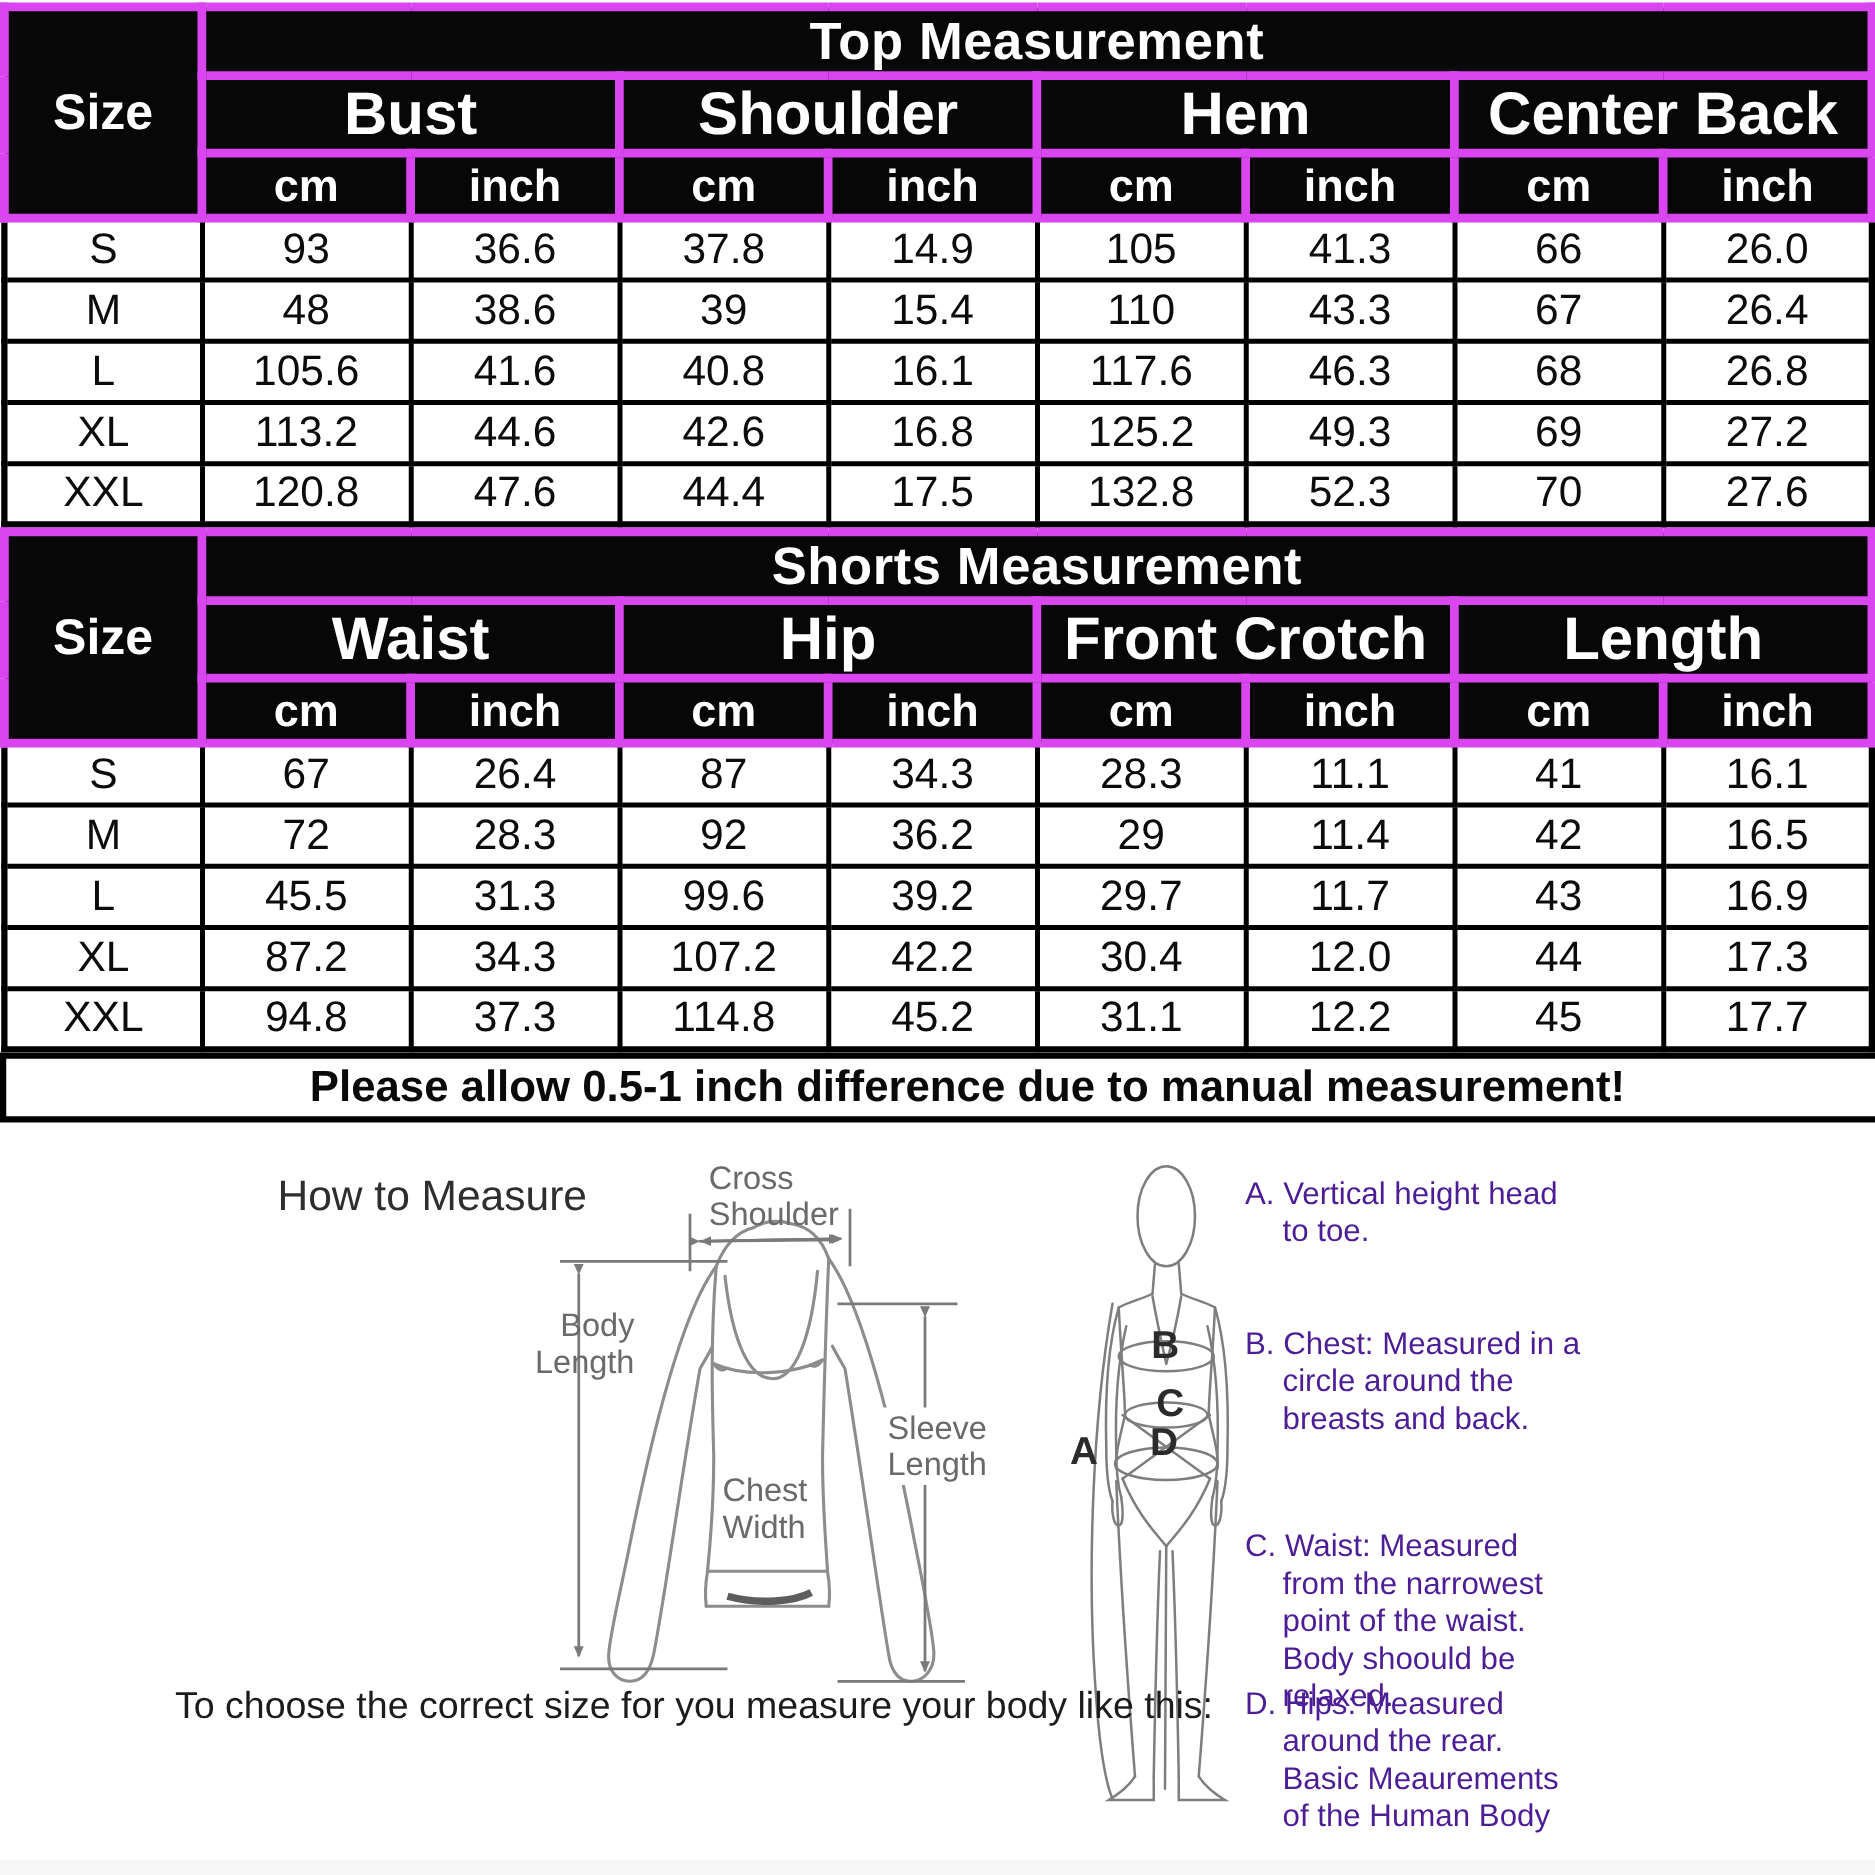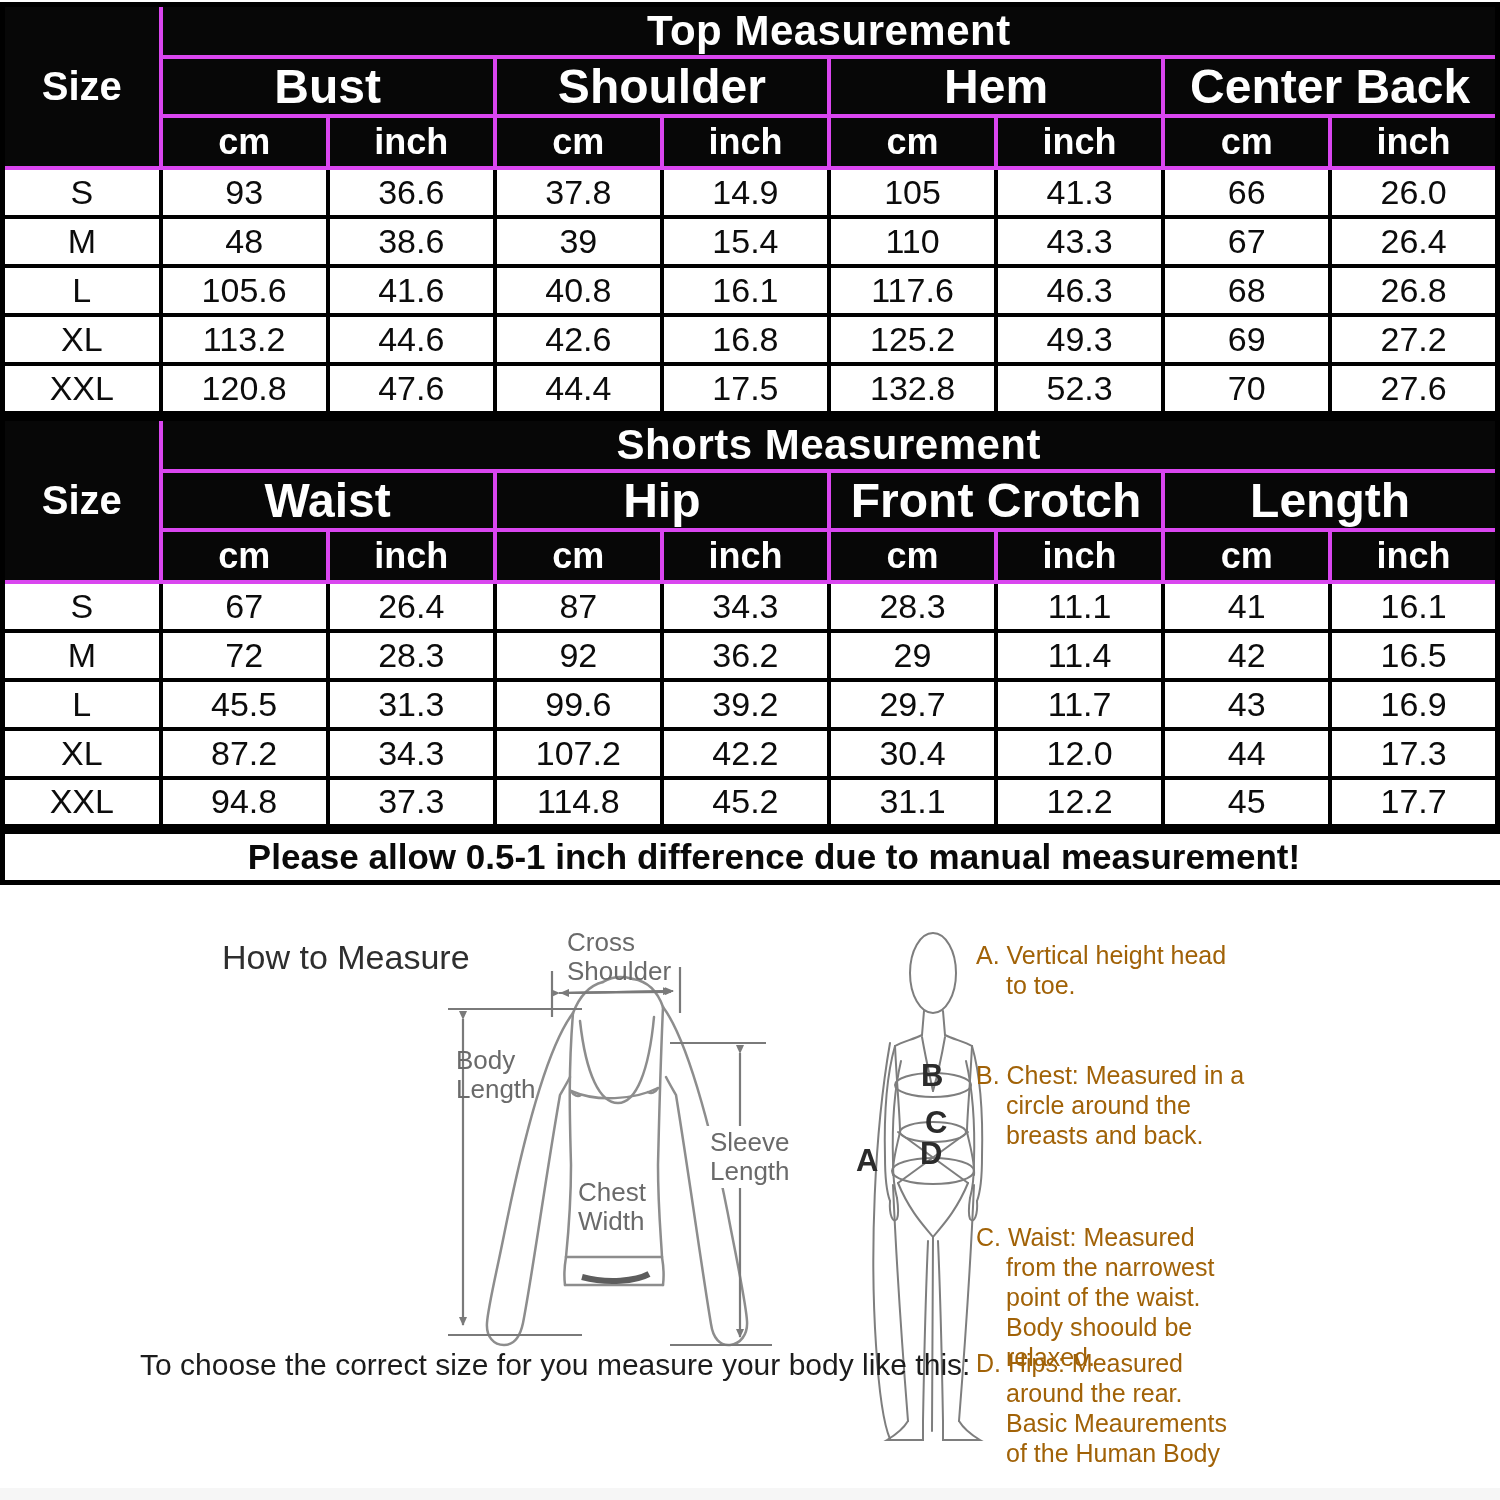--- a/index.html
+++ b/index.html
@@ -3,37 +3,37 @@
 <meta charset="utf-8">
 <style>
   html,body{margin:0;padding:0;background:#fff;}
   .canvas{position:relative;width:1500px;height:1500px;background:#ffffff;overflow:hidden;
           font-family:"Liberation Sans", sans-serif;color:#0a0a0a;}
   
   .block{position:absolute;top:2px;left:0;width:1500px;}
   table.size-table{border-collapse:collapse;table-layout:fixed;width:1500px;border:5px solid #000;}
   col.c-size{width:158px;}
   col.c-data{width:167px;}
-  .size-table th{background:#070707;color:#fff;border:4px solid #d946ef;padding:0;
+  .size-table th{background:#070707;color:#fff;border:7px solid #d946ef;padding:0;
                  font-weight:700;text-align:center;vertical-align:middle;}
   .size-table td{background:#fff;color:#0c0c0c;border:4px solid #000;padding:0;
                  font-weight:500;text-align:center;vertical-align:middle;font-size:34px;}
   tr.title-row{height:50px;} tr.group-row{height:52px;} tr.unit-row{height:52px;} tr.data-row{height:49px;}
   th.tbl-title{font-size:42px;letter-spacing:0.5px;}
   th.size-head{font-size:40px;}
   th.group-head{font-size:48px;}
   th.unit-head{font-size:36px;}
   .note-row{width:1490px;border:5px solid #000;background:#fff;height:46px;
             display:flex;align-items:center;justify-content:center;
             font-size:35px;font-weight:700;color:#0a0a0a;padding-left:24px;}
   
   .htm-title{position:absolute;left:222px;top:938px;font-size:34px;font-weight:400;color:#2e2e2e;}
   .diagram-label{position:absolute;font-size:26px;line-height:29px;color:#6a6a6a;white-space:pre-line;}
   .figure-letter{position:absolute;font-size:31px;font-weight:700;color:#2b2b2b;}
-  .note-block{position:absolute;left:976px;width:255px;font-size:25px;line-height:30px;color:#a16207;}
+  .note-block{position:absolute;left:996px;width:255px;font-size:25px;line-height:30px;color:#4c1d95;}
   .note-line{white-space:nowrap;}
   .note-line.cont{padding-left:30px;}
   .choose-line{position:absolute;left:140px;top:1348px;font-size:30px;color:#1c1c1c;white-space:nowrap;}
   .svg-abs{position:absolute;}
   .footer-strip{position:absolute;left:0;top:1488px;width:1500px;height:12px;background:#f6f6f6;}
 </style>
 </head>
 <body>
 
 <div class="canvas">
@@ -267,21 +267,21 @@
       <path d="M18,410 L152,410"></path>
       <path d="M33,94 L33,400" marker-start="url(#ah)" marker-end="url(#ah)"></path>
       <path d="M240,118 L336,118"></path>
       <path d="M240,420 L342,420"></path>
       <path d="M310,128 L310,412" marker-start="url(#ah)" marker-end="url(#ah)"></path>
     </g>
   </svg>
 
   <span class="diagram-label" style="left:567px;top:928px;">Cross
 Shoulder</span>
-  <span class="diagram-label" style="left:456px;top:1046px;">Body
+  <span class="diagram-label" style="left:428px;top:1046px;text-align:right;">Body
 Length</span>
   <span class="diagram-label" style="left:578px;top:1178px;">Chest
 Width</span>
   <span class="diagram-label" style="left:706px;top:1126px;background:#fff;padding:2px 4px;">Sleeve
 Length</span>
 
   <svg class="svg-abs" style="left:840px;top:925px;" width="180" height="530" viewBox="0 0 180 530">
     <g stroke="#7e7e7e" stroke-width="2" fill="none" stroke-linecap="round">
 
       <ellipse cx="93" cy="48" rx="23" ry="40"></ellipse>

